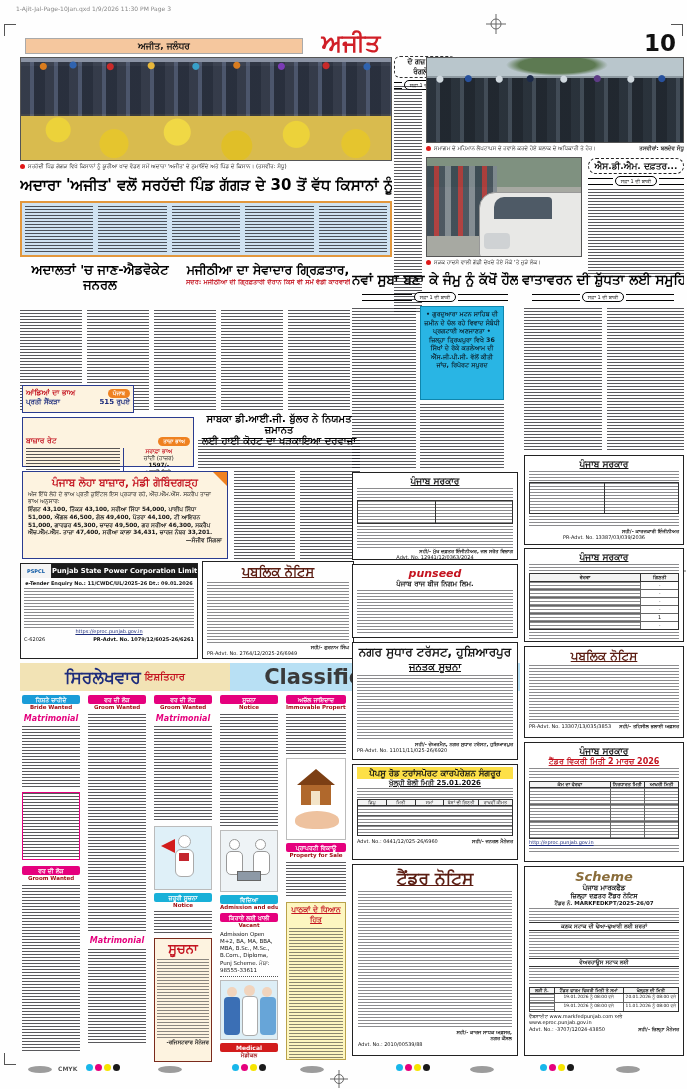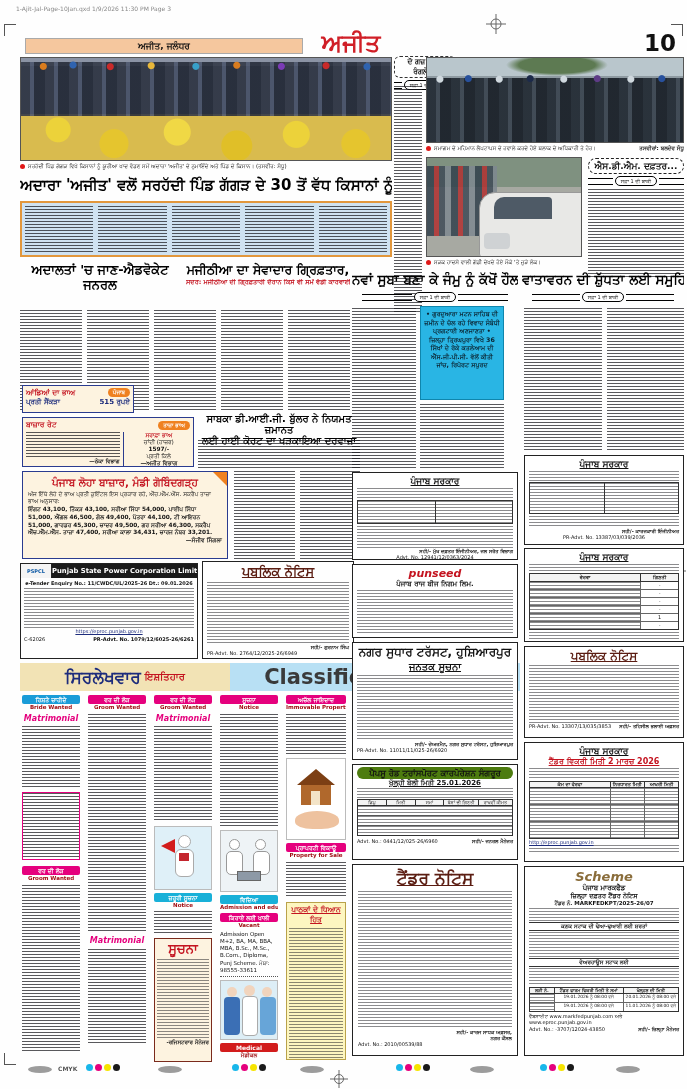--- a/index.html
+++ b/index.html
@@ -175,32 +175,32 @@
   <div class="abs" style="left:420px;top:306px;width:84px;height:94px;background:#29b5e4;border:1px solid #0f86ad;color:#0b2330;font-size:6.3px;font-weight:700;padding:3px;line-height:1.35;overflow:hidden;text-align:center;">• ਗੁਰਦੁਆਰਾ ਮਟਨ ਸਾਹਿਬ ਦੀ ਜ਼ਮੀਨ ਦੇ ਚੱਲ ਰਹੇ ਵਿਵਾਦ ਸੰਬੰਧੀ ਪ੍ਰਗਟਾਈ ਅਣਜਾਣਤਾ • ਜ਼ਿਲ੍ਹਾ ਤ੍ਰਿਘਪੁਰਾ ਵਿਖੇ 36 ਸਿੱਖਾਂ ਦੇ ਰੋਕੇ ਕਤਲੇਆਮ ਦੀ ਐੱਸ.ਜੀ.ਪੀ.ਸੀ. ਵੱਲੋਂ ਕੀਤੀ ਜਾਂਚ, ਰਿਪੋਰਟ ਸਪੁਰਦ</div>
   <div class="abs sim" style="left:420px;top:404px;width:84px;height:64px;"></div>
   <div class="abs" style="left:524px;top:308px;width:160px;height:144px;">
     <div class="cols" style="height:144px;">
         <div class="sim"></div>
         <div class="sim"></div>
       </div>
   </div>
 
   <div class="abs cream" style="left:22px;top:385px;width:112px;height:28px;padding:2px 3px;">
-    <div style="display:flex;justify-content:space-between;align-items:flex-start;">
+    <div style="display:flex;justify-content:space-between;align-items:flex-end;">
       <span class="red b" style="font-size:7.5px;">ਆਂਡਿਆਂ ਦਾ ਭਾਅ</span>
       <span class="tagor">ਪੰਜਾਬ</span>
     </div>
     <div class="navy b" style="font-size:7px;display:flex;justify-content:space-between;">
       <span>ਪ੍ਰਤੀ ਸੈਂਕੜਾ</span>
       <span>515 ਰੁਪਏ</span>
     </div>
   </div>
 
   <div class="abs cream" style="left:22px;top:417px;width:172px;height:50px;padding:2px 3px;">
-    <div style="display:flex;justify-content:space-between;align-items:center;">
+    <div style="display:flex;justify-content:space-between;align-items:center;margin-top:16px;">
       <span class="red b" style="font-size:7.5px;">ਬਾਜ਼ਾਰ ਰੇਟ</span>
       <span class="tagor">ਤਾਜ਼ਾ ਭਾਅ</span>
     </div>
     <div style="display:flex;gap:4px;margin-top:2px;">
       <div style="flex:1.5;border-right:1px solid #2a3b8f;padding-right:3px;">
         <div class="sim" style="height:26px;"></div>
         <div class="b" style="font-size:5.5px;text-align:right;">—ਠੇਕਾ ਵਿਭਾਗ</div>
       </div>
       <div style="flex:1;font-size:5.8px;text-align:center;line-height:7px;">
         <div class="b red">ਸਰਾਫ਼ਾ ਭਾਅ</div>
@@ -386,21 +386,21 @@
     <div class="tinysign">PR-Advt. No. 11011/11/025-26/6920</div>
   </div>
 
   <div class="abs govbox" style="left:352px;top:564px;width:166px;height:74px;padding:2px 4px;">
     <div class="ctr" style="font-size:11px;font-weight:700;font-style:italic;color:#c41420;">punseed</div>
     <div class="b ctr" style="font-size:7px;">ਪੰਜਾਬ ਰਾਜ ਬੀਜ ਨਿਗਮ ਲਿਮ.</div>
     <div class="simlt" style="height:44px;margin-top:2px;"></div>
   </div>
 
   <div class="abs govbox" style="left:352px;top:764px;width:166px;height:96px;padding:2px 4px;">
-    <div class="b ctr" style="font-size:8.5px;background:#4d7c0f;line-height:12px;border-radius:6px;">ਪੈਪਸੂ ਰੋਡ ਟਰਾਂਸਪੋਰਟ ਕਾਰਪੋਰੇਸ਼ਨ ਸੰਗਰੂਰ</div>
+    <div class="b ctr" style="font-size:8.5px;background:#fde047;line-height:12px;">ਪੈਪਸੂ ਰੋਡ ਟਰਾਂਸਪੋਰਟ ਕਾਰਪੋਰੇਸ਼ਨ ਸੰਗਰੂਰ</div>
     <div class="b ctr" style="font-size:7px;text-decoration:underline;">ਖੁੱਲ੍ਹੀ ਬੋਲੀ ਮਿਤੀ 25.01.2026</div>
     <div class="simlt" style="height:10px;margin-top:1px;"></div>
     <div style="border:1px solid #333;margin-top:1px;">
       <div style="display:flex;border-bottom:1px solid #333;background:#f3f3f3;">
         <div style="flex:1;font-size:4.6px;text-align:center;border-right:1px solid #333;">ਡਿਪੂ</div>
         <div style="flex:1;font-size:4.6px;text-align:center;border-right:1px solid #333;">ਮਿਤੀ</div>
         <div style="flex:1;font-size:4.6px;text-align:center;border-right:1px solid #333;">ਸਮਾਂ</div>
         <div style="flex:1.2;font-size:4.6px;text-align:center;border-right:1px solid #333;">ਬੱਸਾਂ ਦੀ ਗਿਣਤੀ</div>
         <div style="flex:1.2;font-size:4.6px;text-align:center;">ਰਾਖਵੀਂ ਕੀਮਤ</div>
       </div>

